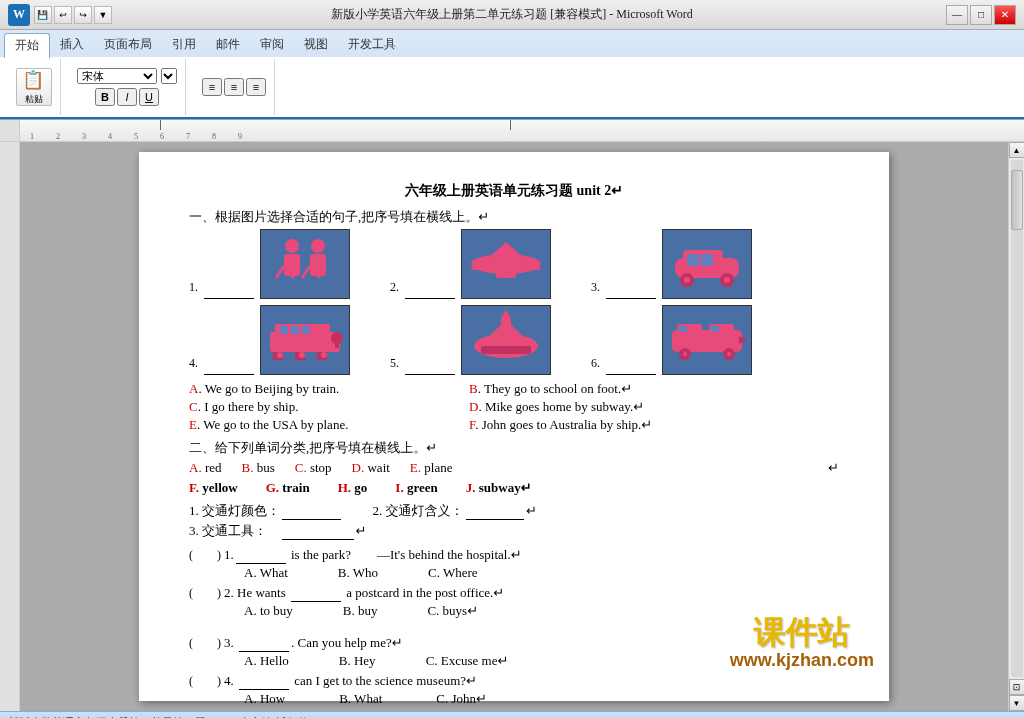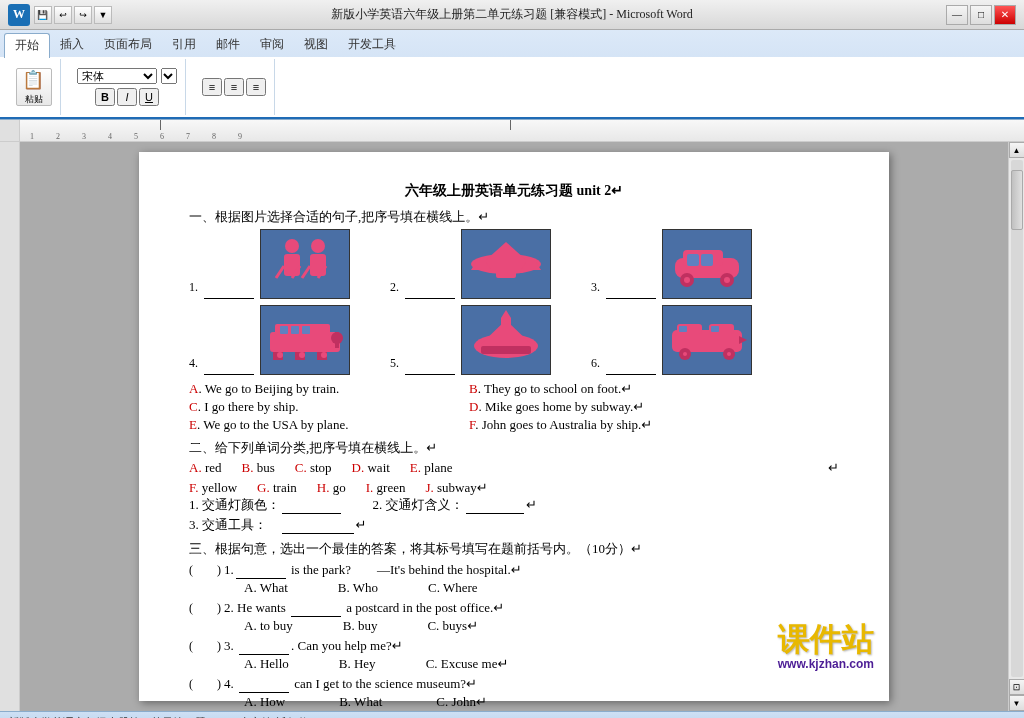--- a/index.html
+++ b/index.html
@@ -295,22 +295,22 @@
       font-weight: bold;
     }
     .watermark-cn {
       font-size: 32px;
       color: #e8b800;
       font-family: 'SimHei', sans-serif;
       line-height: 1.1;
       text-shadow: 1px 1px 2px rgba(0,0,0,0.3);
     }
     .watermark-url {
-      font-size: 12px;
-      color: #4c1d95;
+      font-size: 18px;
+      color: #a16207;
       font-family: Arial, sans-serif;
     }
 
     .img-grid-row {
       display: flex;
       align-items: flex-end;
       margin-bottom: 2px;
       flex-wrap: wrap;
     }
   </style>
@@ -525,52 +525,51 @@
 
       <div class="section-header part-line">二、给下列单词分类,把序号填在横线上。↵</div>
       <div style="display:flex;flex-wrap:wrap;gap:2px 20px;margin-bottom:4px;">
         <span><span class="red-text">A.</span> red</span>
         <span><span class="red-text">B.</span> bus</span>
         <span><span class="red-text">C.</span> stop</span>
         <span><span class="red-text">D.</span> wait</span>
         <span><span class="red-text">E.</span> plane</span>
         <span style="margin-left:auto;">↵</span>
       </div>
-      <div style="display:flex;flex-wrap:wrap;gap:2px 20px;">
+      <div style="display:flex;flex-wrap:wrap;gap:2px 28px;margin-bottom:6px;font-weight:bold;">
         <span><span class="red-text">F.</span> yellow</span>
         <span><span class="red-text">G.</span> train</span>
         <span><span class="red-text">H.</span> go</span>
         <span><span class="red-text">I.</span> green</span>
         <span><span class="red-text">J.</span> subway↵</span>
       </div>
       <div style="display:flex;gap:30px;margin-bottom:2px;">
         <span>1. 交通灯颜色：<span class="underline-blank">&nbsp;&nbsp;&nbsp;&nbsp;&nbsp;&nbsp;&nbsp;&nbsp;&nbsp;&nbsp;&nbsp;&nbsp;&nbsp;&nbsp;&nbsp;&nbsp;&nbsp;&nbsp;</span></span>
         <span>2. 交通灯含义：<span class="underline-blank">&nbsp;&nbsp;&nbsp;&nbsp;&nbsp;&nbsp;&nbsp;&nbsp;&nbsp;&nbsp;&nbsp;&nbsp;&nbsp;&nbsp;&nbsp;&nbsp;&nbsp;&nbsp;</span>↵</span>
       </div>
       <div style="margin-bottom:6px;">
         <span>3. 交通工具：　<span class="underline-blank">&nbsp;&nbsp;&nbsp;&nbsp;&nbsp;&nbsp;&nbsp;&nbsp;&nbsp;&nbsp;&nbsp;&nbsp;&nbsp;&nbsp;&nbsp;&nbsp;&nbsp;&nbsp;&nbsp;&nbsp;&nbsp;&nbsp;</span>↵</span>
       </div>
 
-      <div class="section-header part-line">三、根据句意，选出一个最佳的答案，将其标号填写在题前括号内。（10分）↵</div>
 
       <div style="display:flex;align-items:center;margin-bottom:1px;">
         <span style="width:35px;font-size:12px;">(　　)</span>
         <span style="font-size:13px;">1.<span class="underline-blank">&nbsp;&nbsp;&nbsp;&nbsp;&nbsp;&nbsp;&nbsp;</span> is the park?　　—It's behind the hospital.↵</span>
       </div>
       <div style="display:flex;gap:50px;padding-left:55px;margin-bottom:4px;">
         <span>A. What</span>
         <span>B. Who</span>
         <span>C. Where</span>
       </div>
 
       <div style="display:flex;align-items:center;margin-bottom:1px;">
         <span style="width:35px;font-size:12px;">(　　)</span>
         <span style="font-size:13px;">2. He wants <span class="underline-blank">&nbsp;&nbsp;&nbsp;&nbsp;&nbsp;&nbsp;&nbsp;</span> a postcard in the post office.↵</span>
       </div>
-      <div style="display:flex;gap:50px;padding-left:55px;margin-bottom:4px;">
+      <div style="display:flex;gap:50px;padding-left:55px;margin-bottom:16px;">
         <span>A. to buy</span>
         <span>B. buy</span>
         <span>C. buys↵</span>
       </div>
 
       <div style="display:flex;align-items:center;margin-bottom:1px;">
         <span style="width:35px;font-size:12px;">(　　)</span>
         <span style="font-size:13px;">3. <span class="underline-blank">&nbsp;&nbsp;&nbsp;&nbsp;&nbsp;&nbsp;&nbsp;</span>. Can you help me?↵</span>
       </div>
       <div style="display:flex;gap:50px;padding-left:55px;margin-bottom:4px;">

